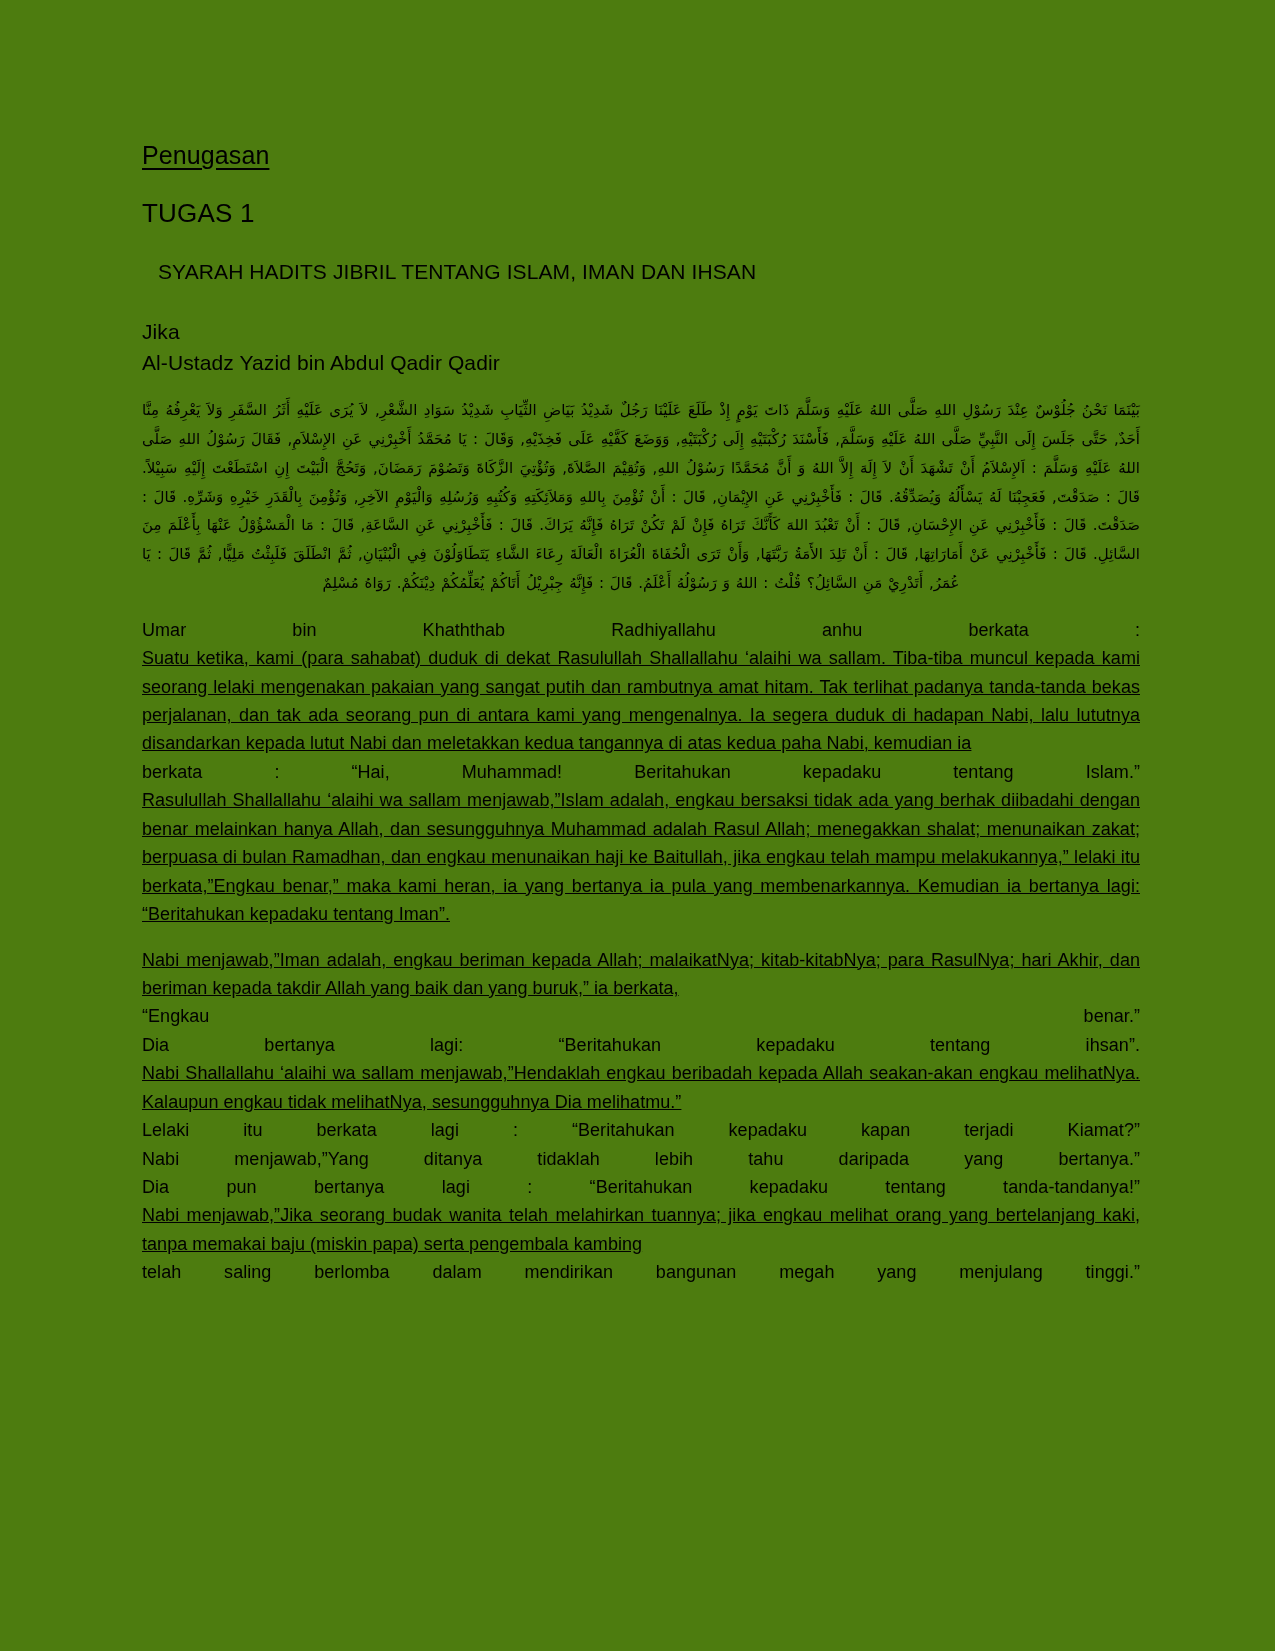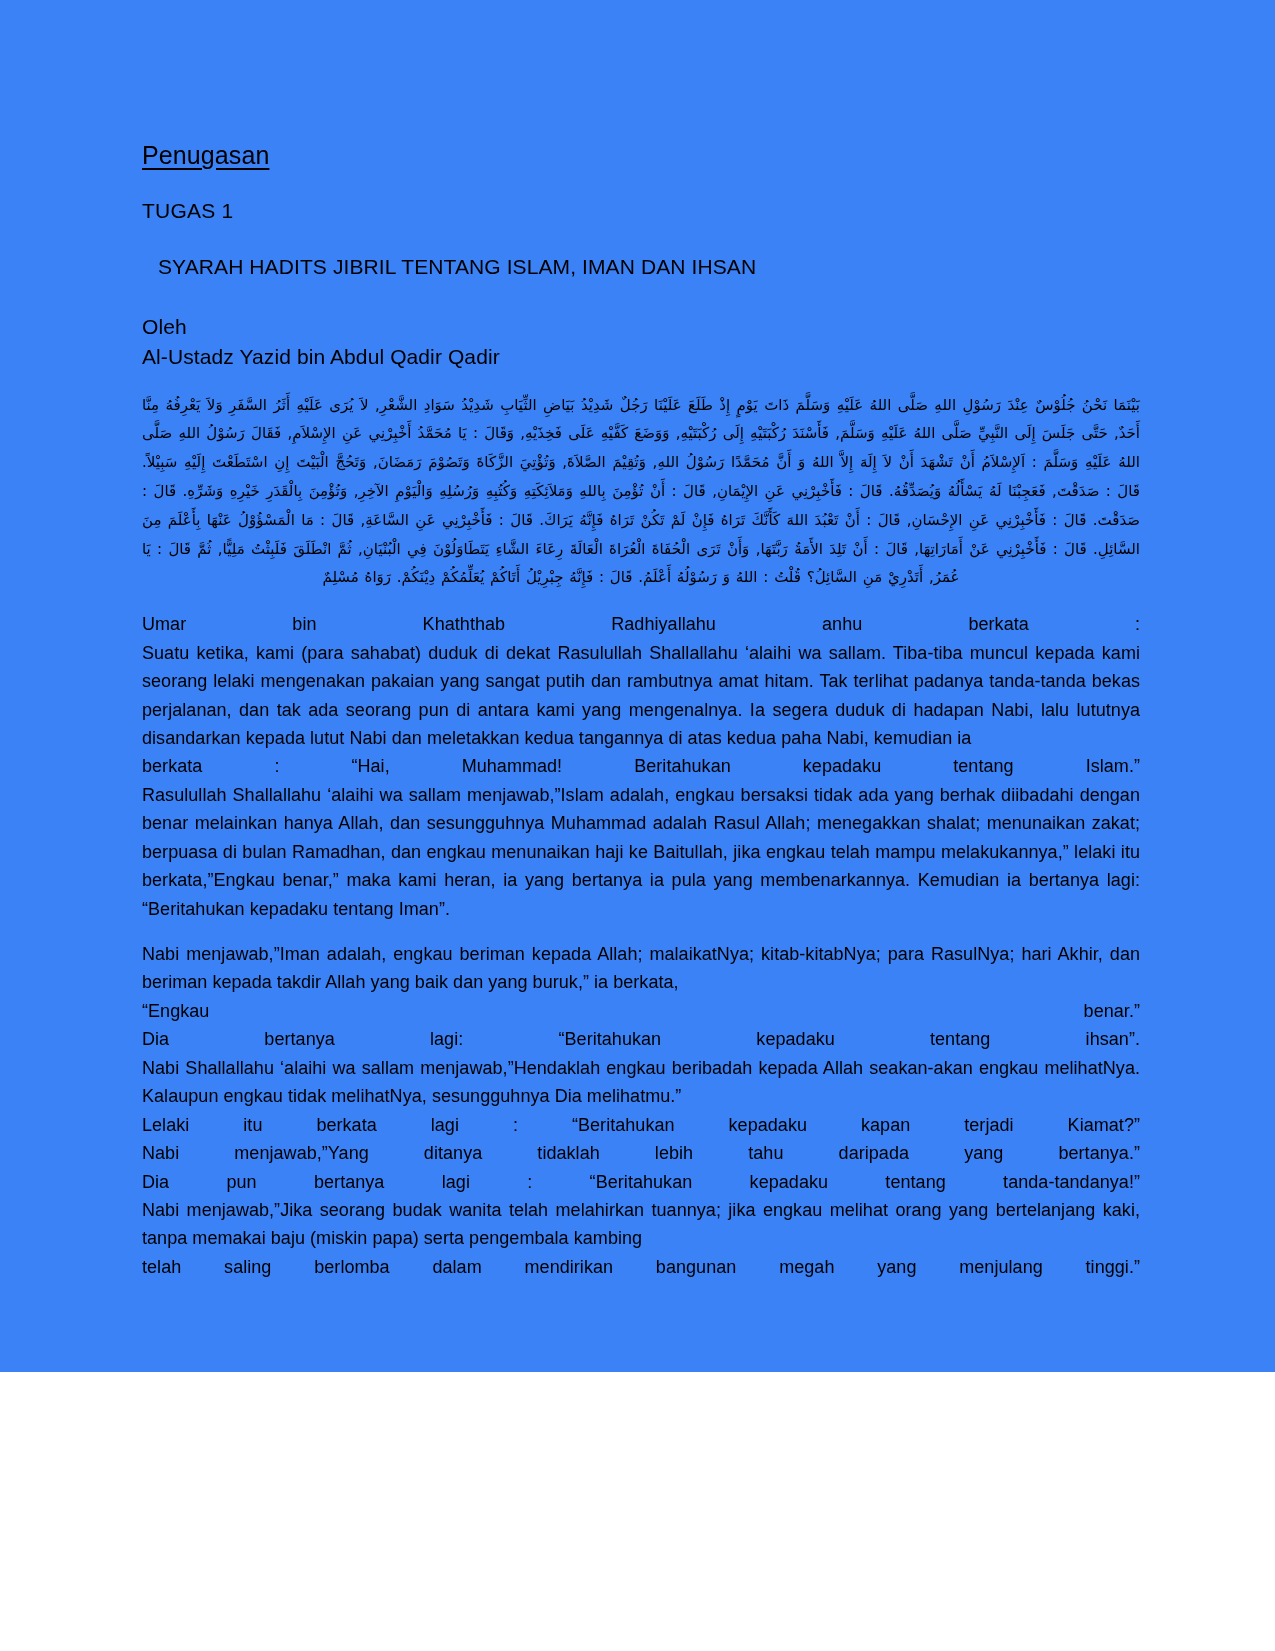--- a/index.html
+++ b/index.html
@@ -7,37 +7,37 @@
     padding: 0;
     background: #ffffff;
   }
   body {
     font-family: "Liberation Sans", sans-serif;
     color: #000000;
   }
   .page {
     position: relative;
     width: 1275px;
-    height: 1372px;
-    background: #3b82f6;
+    height: 1651px;
+    background: #4d7c0f;
     box-sizing: border-box;
     padding: 142px 135px 60px 142px;
     overflow: hidden;
   }
   .doc-title {
     font-size: 25px;
     font-weight: 400;
     text-decoration: underline;
     text-underline-offset: 4px;
     margin: 0 0 29px 0;
     letter-spacing: 0.1px;
     line-height: 1.1;
   }
   .tugas-heading {
-    font-size: 21px;
+    font-size: 26px;
     font-weight: 400;
     margin: 0 0 32px 0;
     line-height: 1.1;
     letter-spacing: 0.2px;
   }
   .subject-line {
     font-size: 21px;
     font-weight: 400;
     margin: 0 0 33px 16px;
     line-height: 1.2;
@@ -72,35 +72,36 @@
   .body-par:last-child { margin-bottom: 3px; }
   
   .stretch-line {
     display: block;
     text-align: justify;
     text-align-last: justify;
     white-space: pre-wrap;
   }
   .flow {
     display: inline;
+    text-decoration: underline;
   }
 </style>
 </head>
 <body>
 
 <div class="page">
 
   <h1 class="doc-title">Penugasan</h1>
 
   <h2 class="tugas-heading">TUGAS 1</h2>
 
   <p class="subject-line">SYARAH HADITS JIBRIL TENTANG ISLAM, IMAN DAN IHSAN</p>
 
   <p class="byline">
-    <span>Oleh</span><br>
+    <span>Jika</span><br>
     <span>Al-Ustadz Yazid bin Abdul Qadir Qadir</span>
   </p>
 
   <p class="arabic-block" lang="ar" dir="rtl">بَيْنَمَا نَحْنُ جُلُوْسٌ عِنْدَ رَسُوْلِ اللهِ صَلَّى اللهُ عَلَيْهِ وَسَلَّمَ ذَاتَ يَوْمٍ إِذْ طَلَعَ عَلَيْنَا رَجُلٌ شَدِيْدُ بَيَاضِ الثِّيَابِ شَدِيْدُ سَوَادِ الشَّعْرِ, لاَ يُرَى عَلَيْهِ أَثَرُ السَّفَرِ وَلاَ يَعْرِفُهُ مِنَّا أَحَدٌ, حَتَّى جَلَسَ إِلَى النَّبِيِّ صَلَّى اللهُ عَلَيْهِ وَسَلَّمَ, فَأَسْنَدَ رُكْبَتَيْهِ إِلَى رُكْبَتَيْهِ, وَوَضَعَ كَفَّيْهِ عَلَى فَخِذَيْهِ, وَقَالَ : يَا مُحَمَّدُ أَخْبِرْنِي عَنِ الإِسْلاَمِ, فَقَالَ رَسُوْلُ اللهِ صَلَّى اللهُ عَلَيْهِ وَسَلَّمَ : اَلإِسْلاَمُ أَنْ تَشْهَدَ أَنْ لاَ إِلَهَ إِلاَّ اللهُ وَ أَنَّ مُحَمَّدًا رَسُوْلُ اللهِ, وَتُقِيْمَ الصَّلاَةَ, وَتُؤْتِيَ الزَّكَاةَ وَتَصُوْمَ رَمَضَانَ, وَتَحُجَّ الْبَيْتَ إِنِ اسْتَطَعْتَ إِلَيْهِ سَبِيْلاً. قَالَ : صَدَقْتَ, فَعَجِبْنَا لَهُ يَسْأَلُهُ وَيُصَدِّقُهُ. قَالَ : فَأَخْبِرْنِي عَنِ الإِيْمَانِ, قَالَ : أَنْ تُؤْمِنَ بِاللهِ وَمَلاَئِكَتِهِ وَكُتُبِهِ وَرُسُلِهِ وَالْيَوْمِ الآخِرِ, وَتُؤْمِنَ بِالْقَدَرِ خَيْرِهِ وَشَرِّهِ. قَالَ : صَدَقْتَ. قَالَ : فَأَخْبِرْنِي عَنِ الإِحْسَانِ, قَالَ : أَنْ تَعْبُدَ اللهَ كَأَنَّكَ تَرَاهُ فَإِنْ لَمْ تَكُنْ تَرَاهُ فَإِنَّهُ يَرَاكَ. قَالَ : فَأَخْبِرْنِي عَنِ السَّاعَةِ, قَالَ : مَا الْمَسْؤُوْلُ عَنْهَا بِأَعْلَمَ مِنَ السَّائِلِ. قَالَ : فَأَخْبِرْنِي عَنْ أَمَارَاتِهَا, قَالَ : أَنْ تَلِدَ الأَمَةُ رَبَّتَهَا, وَأَنْ تَرَى الْحُفَاةَ الْعُرَاةَ الْعَالَةَ رِعَاءَ الشَّاءِ يَتَطَاوَلُوْنَ فِي الْبُنْيَانِ, ثُمَّ انْطَلَقَ فَلَبِثْتُ مَلِيًّا, ثُمَّ قَالَ : يَا عُمَرُ, أَتَدْرِيْ مَنِ السَّائِلُ؟ قُلْتُ : اللهُ وَ رَسُوْلُهُ أَعْلَمُ. قَالَ : فَإِنَّهُ جِبْرِيْلُ أَتَاكُمْ يُعَلِّمُكُمْ دِيْنَكُمْ. رَوَاهُ مُسْلِمٌ</p>
 
   <div class="body-par"><span class="stretch-line">Umar bin Khaththab Radhiyallahu anhu berkata :</span><span class="flow">Suatu ketika, kami (para sahabat) duduk di dekat Rasulullah Shallallahu ‘alaihi wa sallam. Tiba-tiba muncul kepada kami seorang lelaki mengenakan pakaian yang sangat putih dan rambutnya amat hitam. Tak terlihat padanya tanda-tanda bekas perjalanan, dan tak ada seorang pun di antara kami yang mengenalnya. Ia segera duduk di hadapan Nabi, lalu lututnya disandarkan kepada lutut Nabi dan meletakkan kedua tangannya di atas kedua paha Nabi, kemudian ia </span><span class="stretch-line">berkata : “Hai, Muhammad! Beritahukan kepadaku tentang Islam.”</span><span class="flow">Rasulullah Shallallahu ‘alaihi wa sallam menjawab,”Islam adalah, engkau bersaksi tidak ada yang berhak diibadahi dengan benar melainkan hanya Allah, dan sesungguhnya Muhammad adalah Rasul Allah; menegakkan shalat; menunaikan zakat; berpuasa di bulan Ramadhan, dan engkau menunaikan haji ke Baitullah, jika engkau telah mampu melakukannya,” lelaki itu berkata,”Engkau benar,” maka kami heran, ia yang bertanya ia pula yang membenarkannya. Kemudian ia bertanya lagi: “Beritahukan kepadaku tentang Iman”.</span></div>
   <div class="body-par"><span class="flow">Nabi menjawab,”Iman adalah, engkau beriman kepada Allah; malaikatNya; kitab-kitabNya; para RasulNya; hari Akhir, dan beriman kepada takdir Allah yang baik dan yang buruk,” ia berkata, </span><span class="stretch-line">“Engkau benar.”</span><span class="stretch-line">Dia bertanya lagi: “Beritahukan kepadaku tentang ihsan”.</span><span class="flow">Nabi Shallallahu ‘alaihi wa sallam menjawab,”Hendaklah engkau beribadah kepada Allah seakan-akan engkau melihatNya. Kalaupun engkau tidak melihatNya, sesungguhnya Dia melihatmu.”</span><span class="stretch-line">Lelaki itu berkata lagi : “Beritahukan kepadaku kapan terjadi Kiamat?”</span><span class="stretch-line">Nabi menjawab,”Yang ditanya tidaklah lebih tahu daripada yang bertanya.”</span><span class="stretch-line">Dia pun bertanya lagi : “Beritahukan kepadaku tentang tanda-tandanya!”</span><span class="flow">Nabi menjawab,”Jika seorang budak wanita telah melahirkan tuannya; jika engkau melihat orang yang bertelanjang kaki, tanpa memakai baju (miskin papa) serta pengembala kambing </span><span class="stretch-line">telah saling berlomba dalam mendirikan bangunan megah yang menjulang tinggi.”</span></div>
 
 </div>
 

